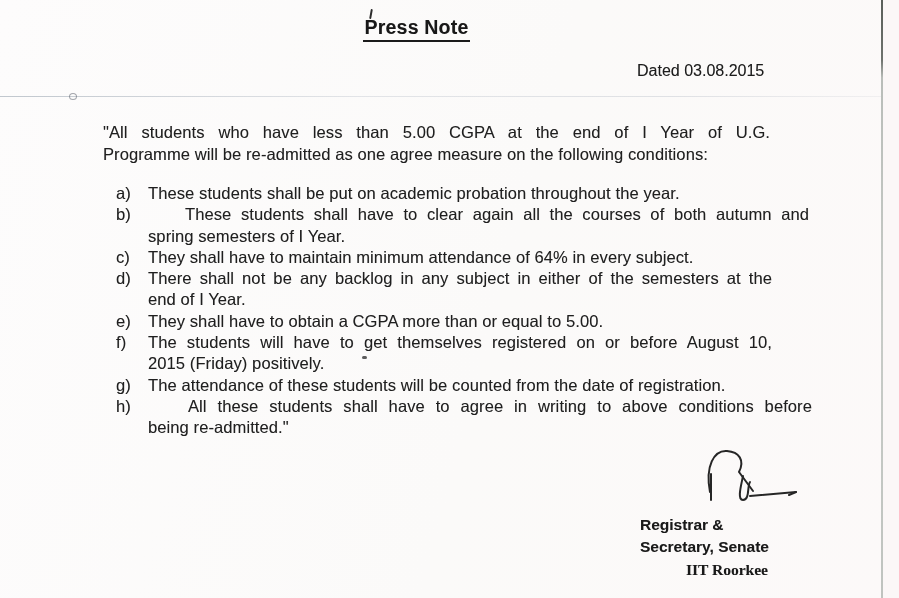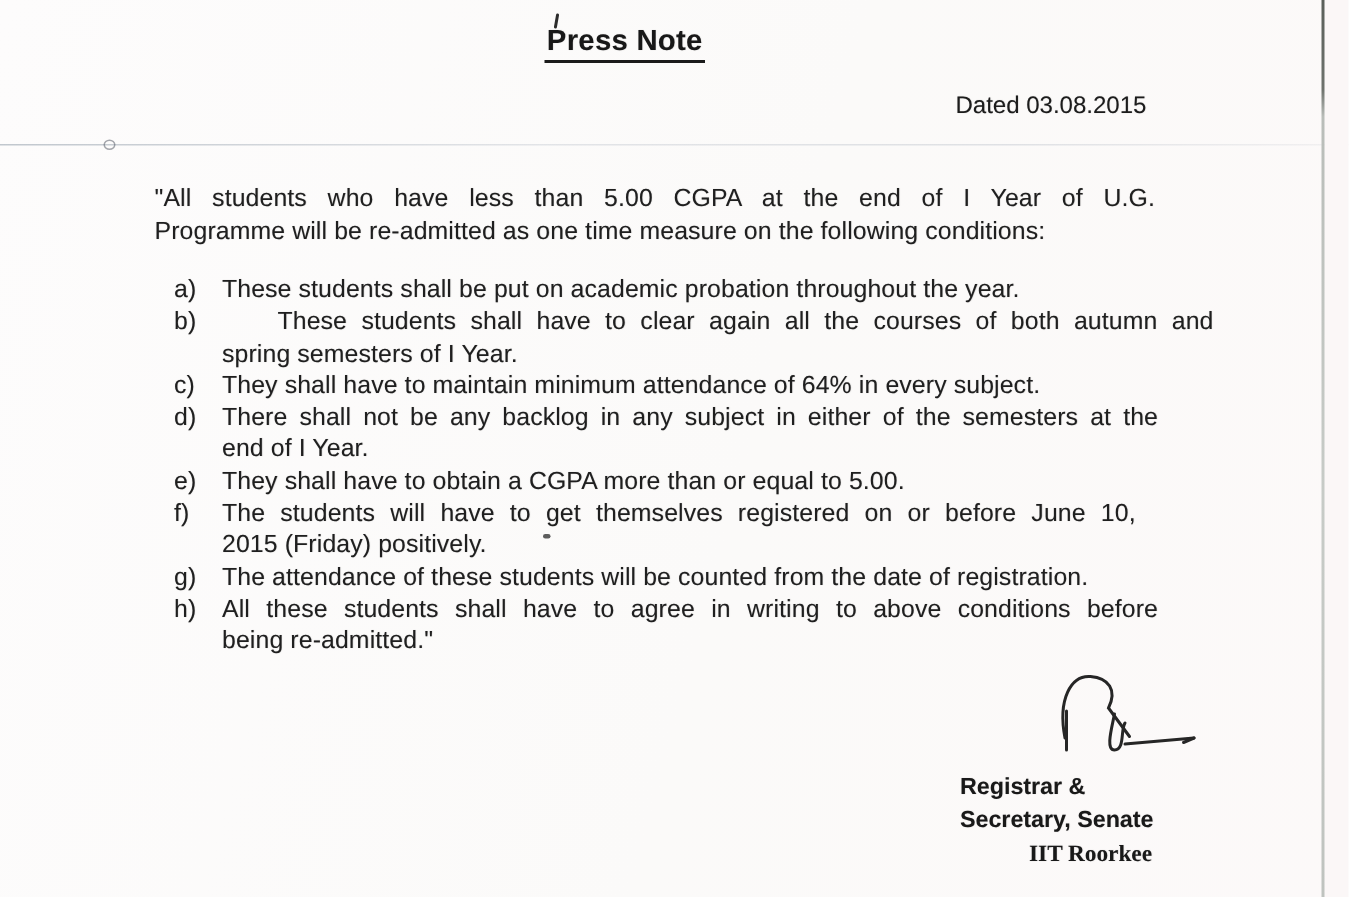--- a/index.html
+++ b/index.html
@@ -138,21 +138,21 @@
   <span class="pen-tick"></span>
 
   <div class="dated scan-text">Dated 03.08.2015</div>
 
   <div class="scan-hline"></div>
   <div class="speck-a"></div>
   <div class="speck-b"></div>
 
   <div class="intro scan-text">
       <div class="txt-line just" style="word-spacing: 9.13542px;"><span>"All students who have less than 5.00 CGPA at the end of I Year of U.G.</span></div>
-      <div class="txt-line"><span>Programme will be re-admitted as one time measure on the following conditions:</span></div>
+      <div class="txt-line"><span>Programme will be re-admitted as one agree measure on the following conditions:</span></div>
     </div>
 
   <div class="conditions scan-text">
     <div class="cond-item">
       <div class="cond-marker">a)</div>
       <div class="cond-text">
           <div class="txt-line"><span>These students shall be put on academic probation throughout the year.</span></div>
         </div>
     </div>
 
@@ -182,36 +182,36 @@
     <div class="cond-item">
       <div class="cond-marker">e)</div>
       <div class="cond-text">
           <div class="txt-line"><span>They shall have to obtain a CGPA more than or equal to 5.00.</span></div>
         </div>
     </div>
 
     <div class="cond-item">
       <div class="cond-marker">f)</div>
       <div class="cond-text">
-          <div class="txt-line just" style="word-spacing: 5.4375px;"><span>The students will have to get themselves registered on or before June 10,</span></div>
+          <div class="txt-line just" style="word-spacing: 5.4375px;"><span>The students will have to get themselves registered on or before August 10,</span></div>
           <div class="txt-line"><span>2015 (Friday) positively.</span></div>
         </div>
     </div>
 
     <div class="cond-item">
       <div class="cond-marker">g)</div>
       <div class="cond-text">
           <div class="txt-line"><span>The attendance of these students will be counted from the date of registration.</span></div>
         </div>
     </div>
 
     <div class="cond-item">
       <div class="cond-marker">h)</div>
       <div class="cond-text">
-          <div class="txt-line just" style="word-spacing: 6.19271px;"><span>All these students shall have to agree in writing to above conditions before</span></div>
+          <div class="txt-line just" style="word-spacing: 6.19271px; margin-left: 40px;"><span>All these students shall have to agree in writing to above conditions before</span></div>
           <div class="txt-line"><span>being re-admitted."</span></div>
         </div>
     </div>
   </div>
 
   <svg class="sig-svg" width="112" height="58" viewBox="0 0 112 58">
     <g fill="none" stroke="#262626" stroke-width="2" stroke-linecap="round">
       <path d="M 20,48 C 15,22 24,6 37,7 C 49,8 55,16 49,28 L 63,47"></path>
       <path d="M 21,30 L 21,56"></path>
       <path d="M 53,32 C 51,42 47,56 53,56 C 60,56 57,42 60,38"></path>

